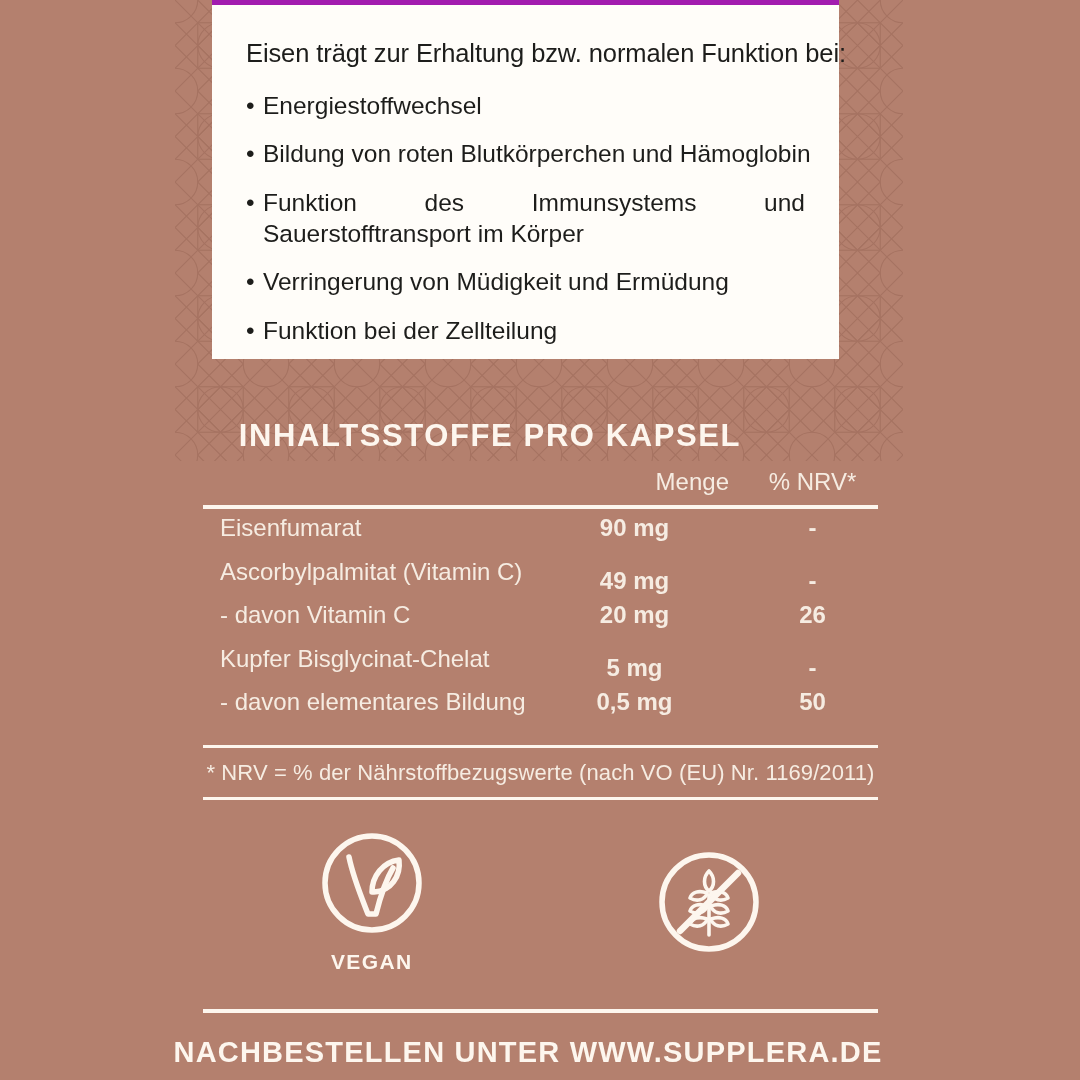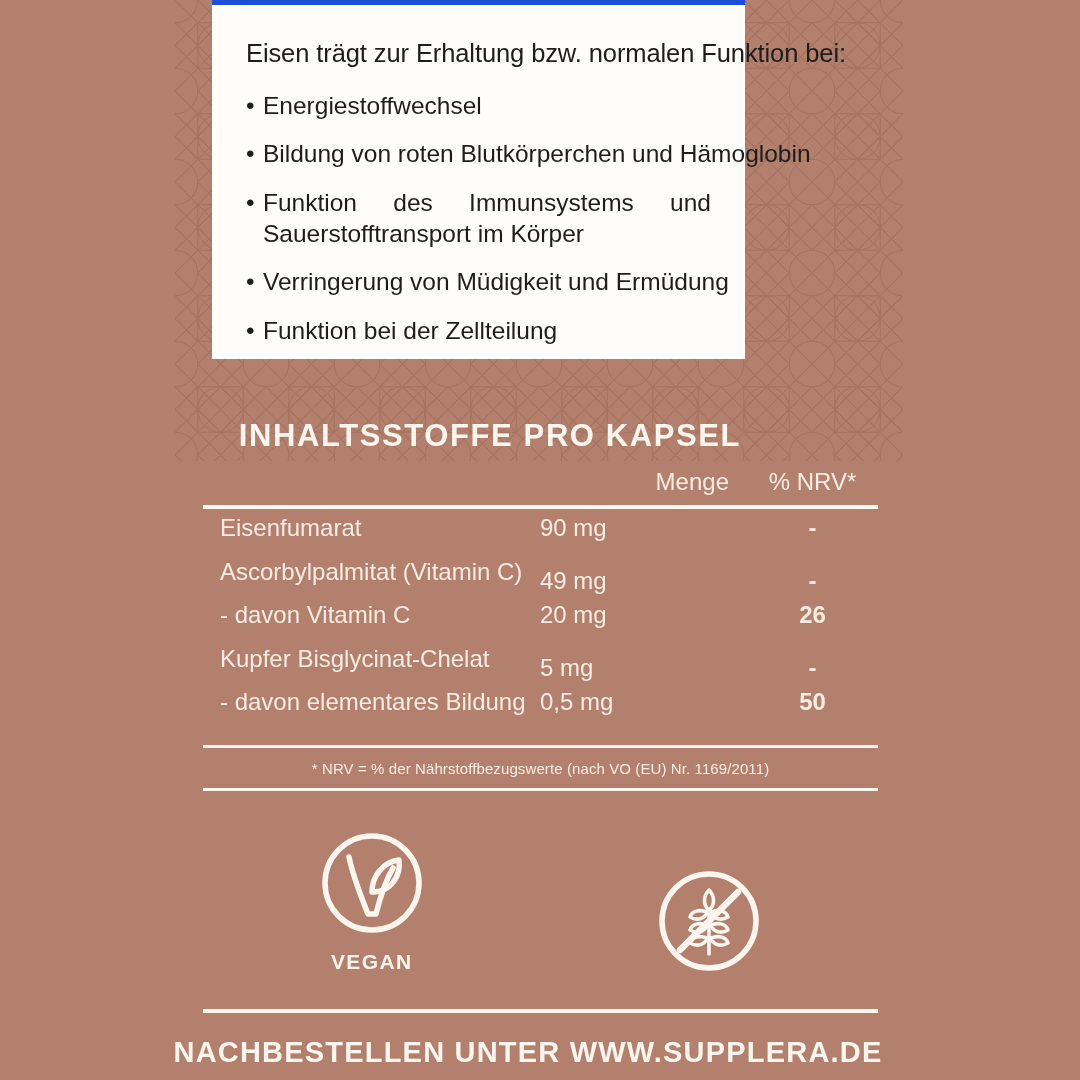--- a/index.html
+++ b/index.html
@@ -25,24 +25,24 @@
     overflow: hidden;
     pointer-events: none;
   }
   #pattern-band svg { display: block; }
 
   
   #benefits-card {
     position: absolute;
     left: 212px;
     top: 0px;
-    width: 533px;
+    width: 627px;
     height: 359px;
     background: #fffdf9;
-    border-top: 5px solid #1d4ed8;
+    border-top: 5px solid #a21caf;
     box-sizing: border-box;
     padding: 28px 34px 0 34px;
   }
   #benefits-intro {
     font-size: 25.5px;
     color: #1d1d1b;
     letter-spacing: -0.1px;
     margin: 6px 0 22px 0;
     white-space: nowrap;
   }
@@ -104,23 +104,23 @@
     padding: 0;
     height: 4px;
     background: #fdf6ee;
   }
   .ntable td.cell-name {
     text-align: left;
     padding: 5px 0 5px 17px;
     font-weight: normal;
   }
   .ntable td.cell-amount {
-    text-align: left;
+    text-align: center;
     padding-right: 18px;
-    font-weight: normal;
+    font-weight: bold;
   }
   .ntable td.cell-nrv {
     text-align: center;
     font-weight: bold;
   }
   tr.grp-gap td { padding-top: 20px; }
 
   
   #nrv-note-box {
     position: absolute;
@@ -128,35 +128,35 @@
     top: 745px;
     width: 675px;
   }
   .note-rule {
     height: 3px;
     background: #fdf6ee;
     width: 100%;
   }
   #nrv-note-text {
     color: #f6ece2;
-    font-size: 15px;
+    font-size: 22px;
     text-align: center;
     padding: 12px 0 11px 0;
     letter-spacing: 0.1px;
   }
 
   
   #badges {
     position: absolute;
     left: 203px;
     top: 830px;
     width: 675px;
     display: flex;
     justify-content: space-around;
-    align-items: flex-end;
+    align-items: center;
   }
   .badge { text-align: center; width: 200px; }
   .badge-icon { display: block; margin: 0 auto; }
   .badge-label {
     display: block;
     margin-top: 14px;
     color: #fdf6ee;
     font-size: 21px;
     font-weight: bold;
     letter-spacing: 1.4px;

